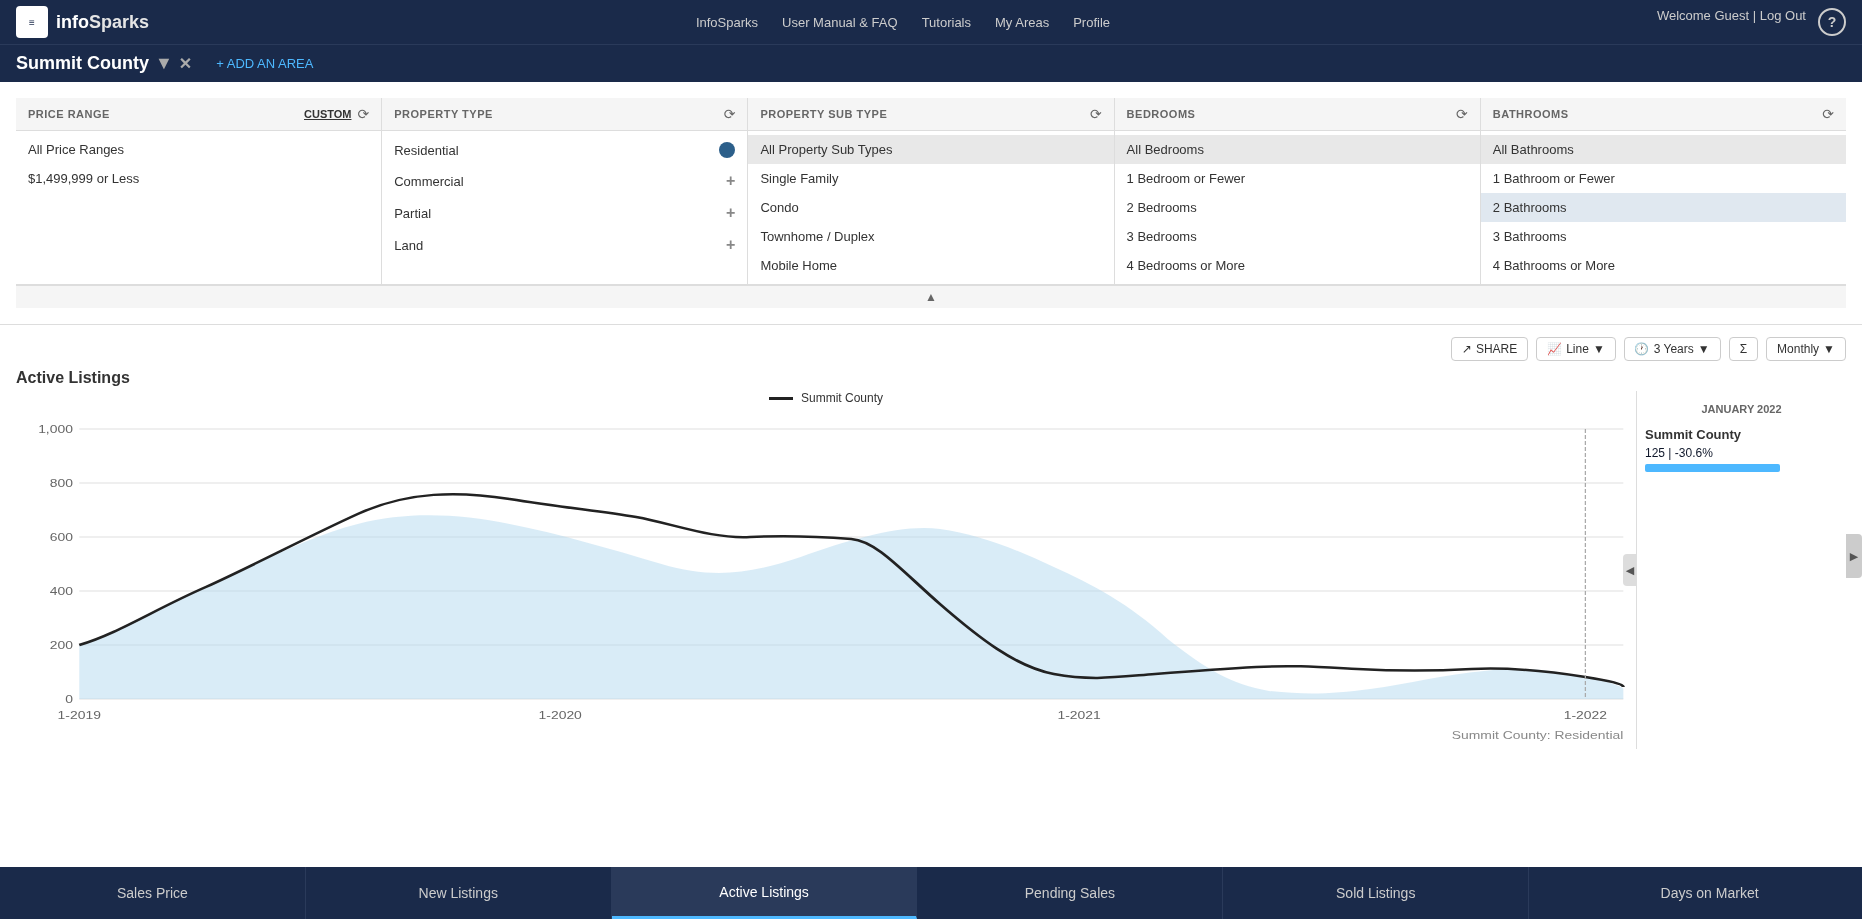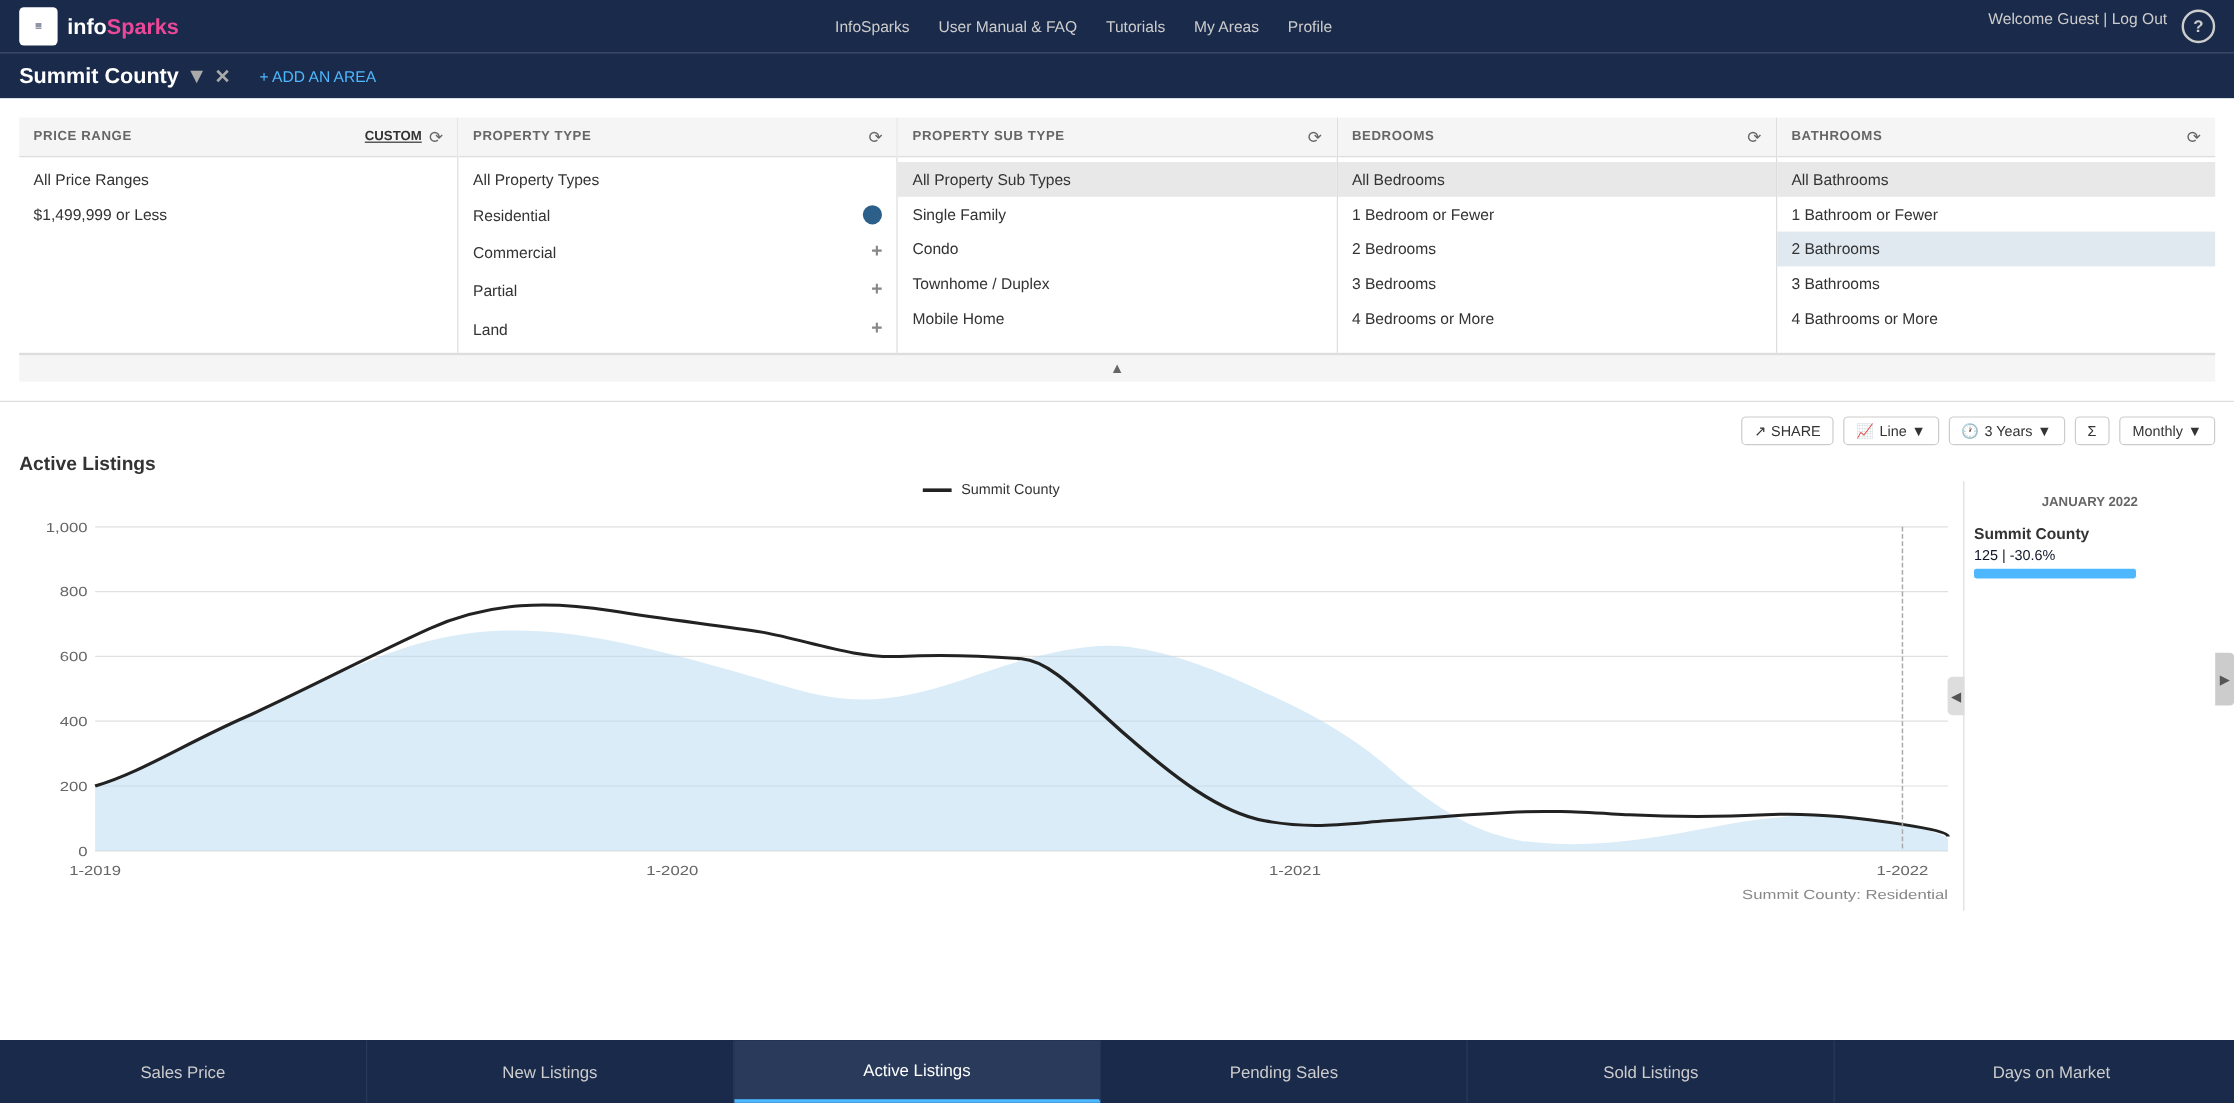--- a/index.html
+++ b/index.html
@@ -20,21 +20,21 @@
       gap: 8px;
     }
     .logo-icon {
       width: 32px; height: 32px;
       background: #fff;
       border-radius: 4px;
       display: flex; align-items: center; justify-content: center;
       font-weight: bold; color: #1a2a4a; font-size: 10px;
     }
     .logo-text { color: #fff; font-size: 18px; font-weight: bold; }
-    .logo-text span { color: #ec4899; }
+    .logo-text span { color: #e5e5e5; }
     .header-nav { display: flex; gap: 24px; }
     .header-nav a { color: #ccc; text-decoration: none; font-size: 13px; }
     .header-right { display: flex; gap: 12px; }
     .header-right span { color: #ccc; font-size: 13px; }
     .help-btn {
       width: 28px; height: 28px;
       border: 2px solid #ccc; border-radius: 50%;
       color: #ccc; display: flex; align-items: center; justify-content: center;
       font-weight: bold; font-size: 14px; cursor: pointer;
     }
@@ -215,23 +215,20 @@
         </div>
       </div>
     </div>
 
     <div class="filter-col">
       <div class="filter-header">
         <span class="filter-header-title">PROPERTY TYPE</span>
         <span class="filter-icon">⟳</span>
       </div>
       <div class="filter-items">
-        <div class="filter-item">
-          <span>All Property Types</span>
-        </div>
         <div class="filter-item">
           <span>Residential</span>
           <span class="dot"></span>
         </div>
         <div class="filter-item">
           <span>Commercial</span>
           <span class="plus">+</span>
         </div>
         <div class="filter-item">
           <span>Partial</span>

